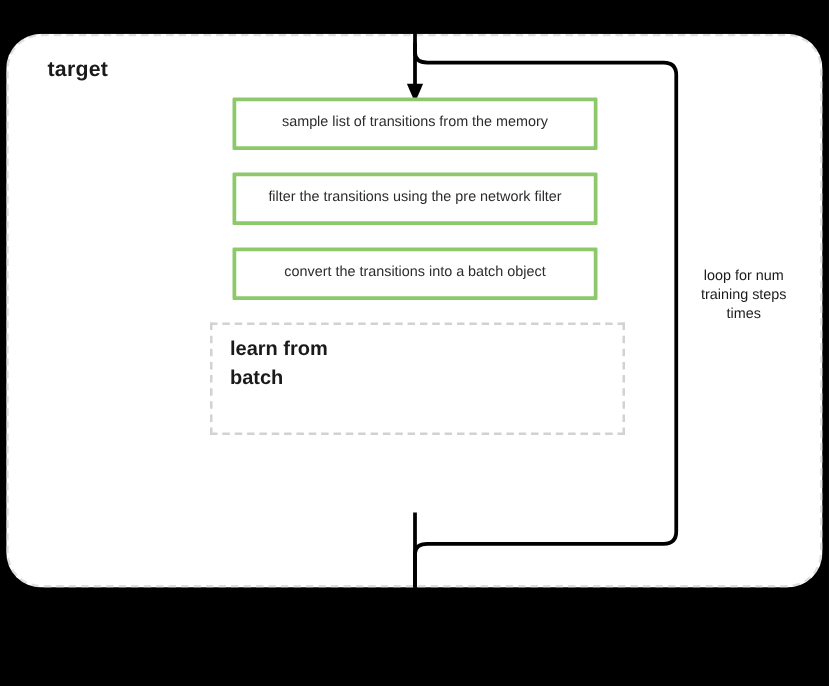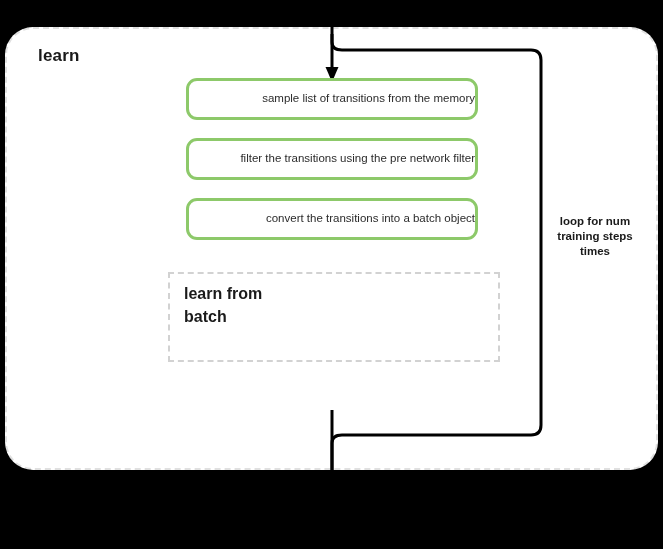--- a/index.html
+++ b/index.html
@@ -47,44 +47,44 @@
 
   
   .proc-box {
     position: absolute;
     left: 186px;
     width: 292px;
     height: 42px;
     box-sizing: border-box;
     background: #ffffff;
     border: 3px solid #8dc96a;
-    border-radius: 11px;
+    border-radius: 1px;
     display: flex;
     align-items: center;
-    justify-content: flex-end;
+    justify-content: center;
     z-index: 5;
   }
   .proc-box span {
     font-size: 11.5px;
     color: #2b2b2b;
     line-height: 1.2;
     text-align: center;
     white-space: nowrap;
   }
 
   #box-sample  { top: 78px; }
   #box-filter  { top: 138px; }
   #box-convert { top: 198px; }
   #box-update  { top: 368px; }
 
   
   #group-learn {
     position: absolute;
     left: 168px;
-    top: 272px;
+    top: 258px;
     width: 332px;
     height: 90px;
     box-sizing: border-box;
     border: 2px dashed #d2d2d2;
     background: transparent;
     z-index: 3;
   }
   #group-learn-label {
     position: absolute;
     left: 14px;
@@ -107,36 +107,36 @@
     pointer-events: none;
   }
 
   
   #loop-label {
     position: absolute;
     left: 545px;
     top: 214px;
     width: 100px;
     font-size: 11.5px;
-    font-weight: bold;
+    font-weight: normal;
     color: #1a1a1a;
     line-height: 1.32;
     text-align: center;
     white-space: pre-line;
     z-index: 6;
   }
 </style>
 </head>
 <body>
 
 <div id="stage">
 
   <div id="canvas-panel"></div>
 
-  <div id="panel-title">learn</div>
+  <div id="panel-title">target</div>
 
   <svg id="connectors" viewBox="0 0 663 549" width="663" height="549" xmlns="http://www.w3.org/2000/svg">
 
     <path d="M 332 0 L 332 72" stroke="#000000" stroke-width="3" fill="none"></path>
     <polygon points="332,82 325.5,67 338.5,67" fill="#000000"></polygon>
 
     <path d="M 332 34 L 332 42 Q 332 50 342 50 L 531 50 Q 541 50 541 60
              L 541 425 Q 541 435 531 435 L 342 435 Q 332 435 332 443 L 332 470" stroke="#000000" stroke-width="3" fill="none" stroke-linecap="butt"></path>
 
     <path d="M 332 410 L 332 470" stroke="#000000" stroke-width="3" fill="none"></path>

